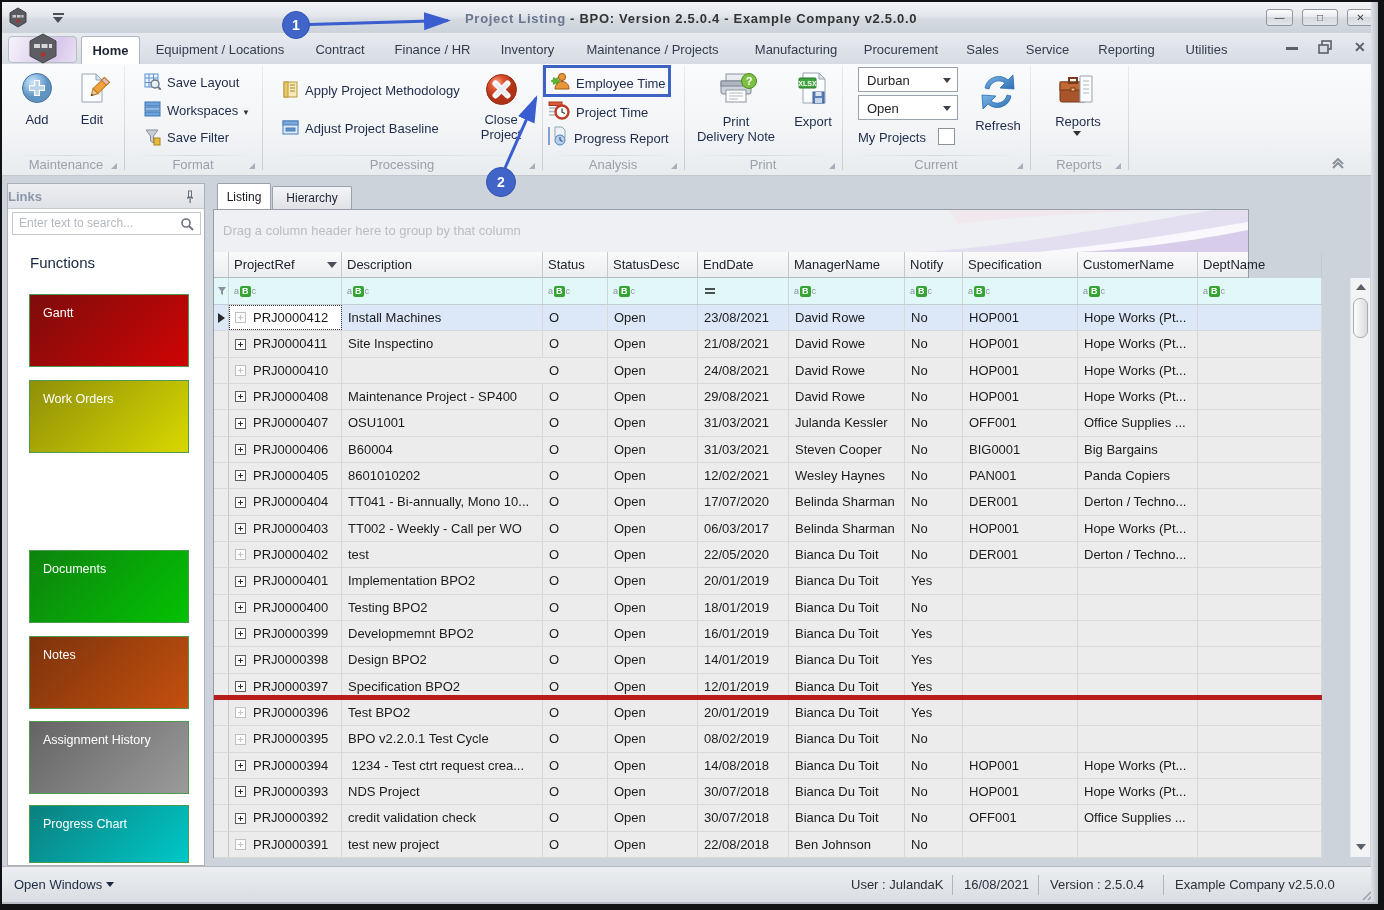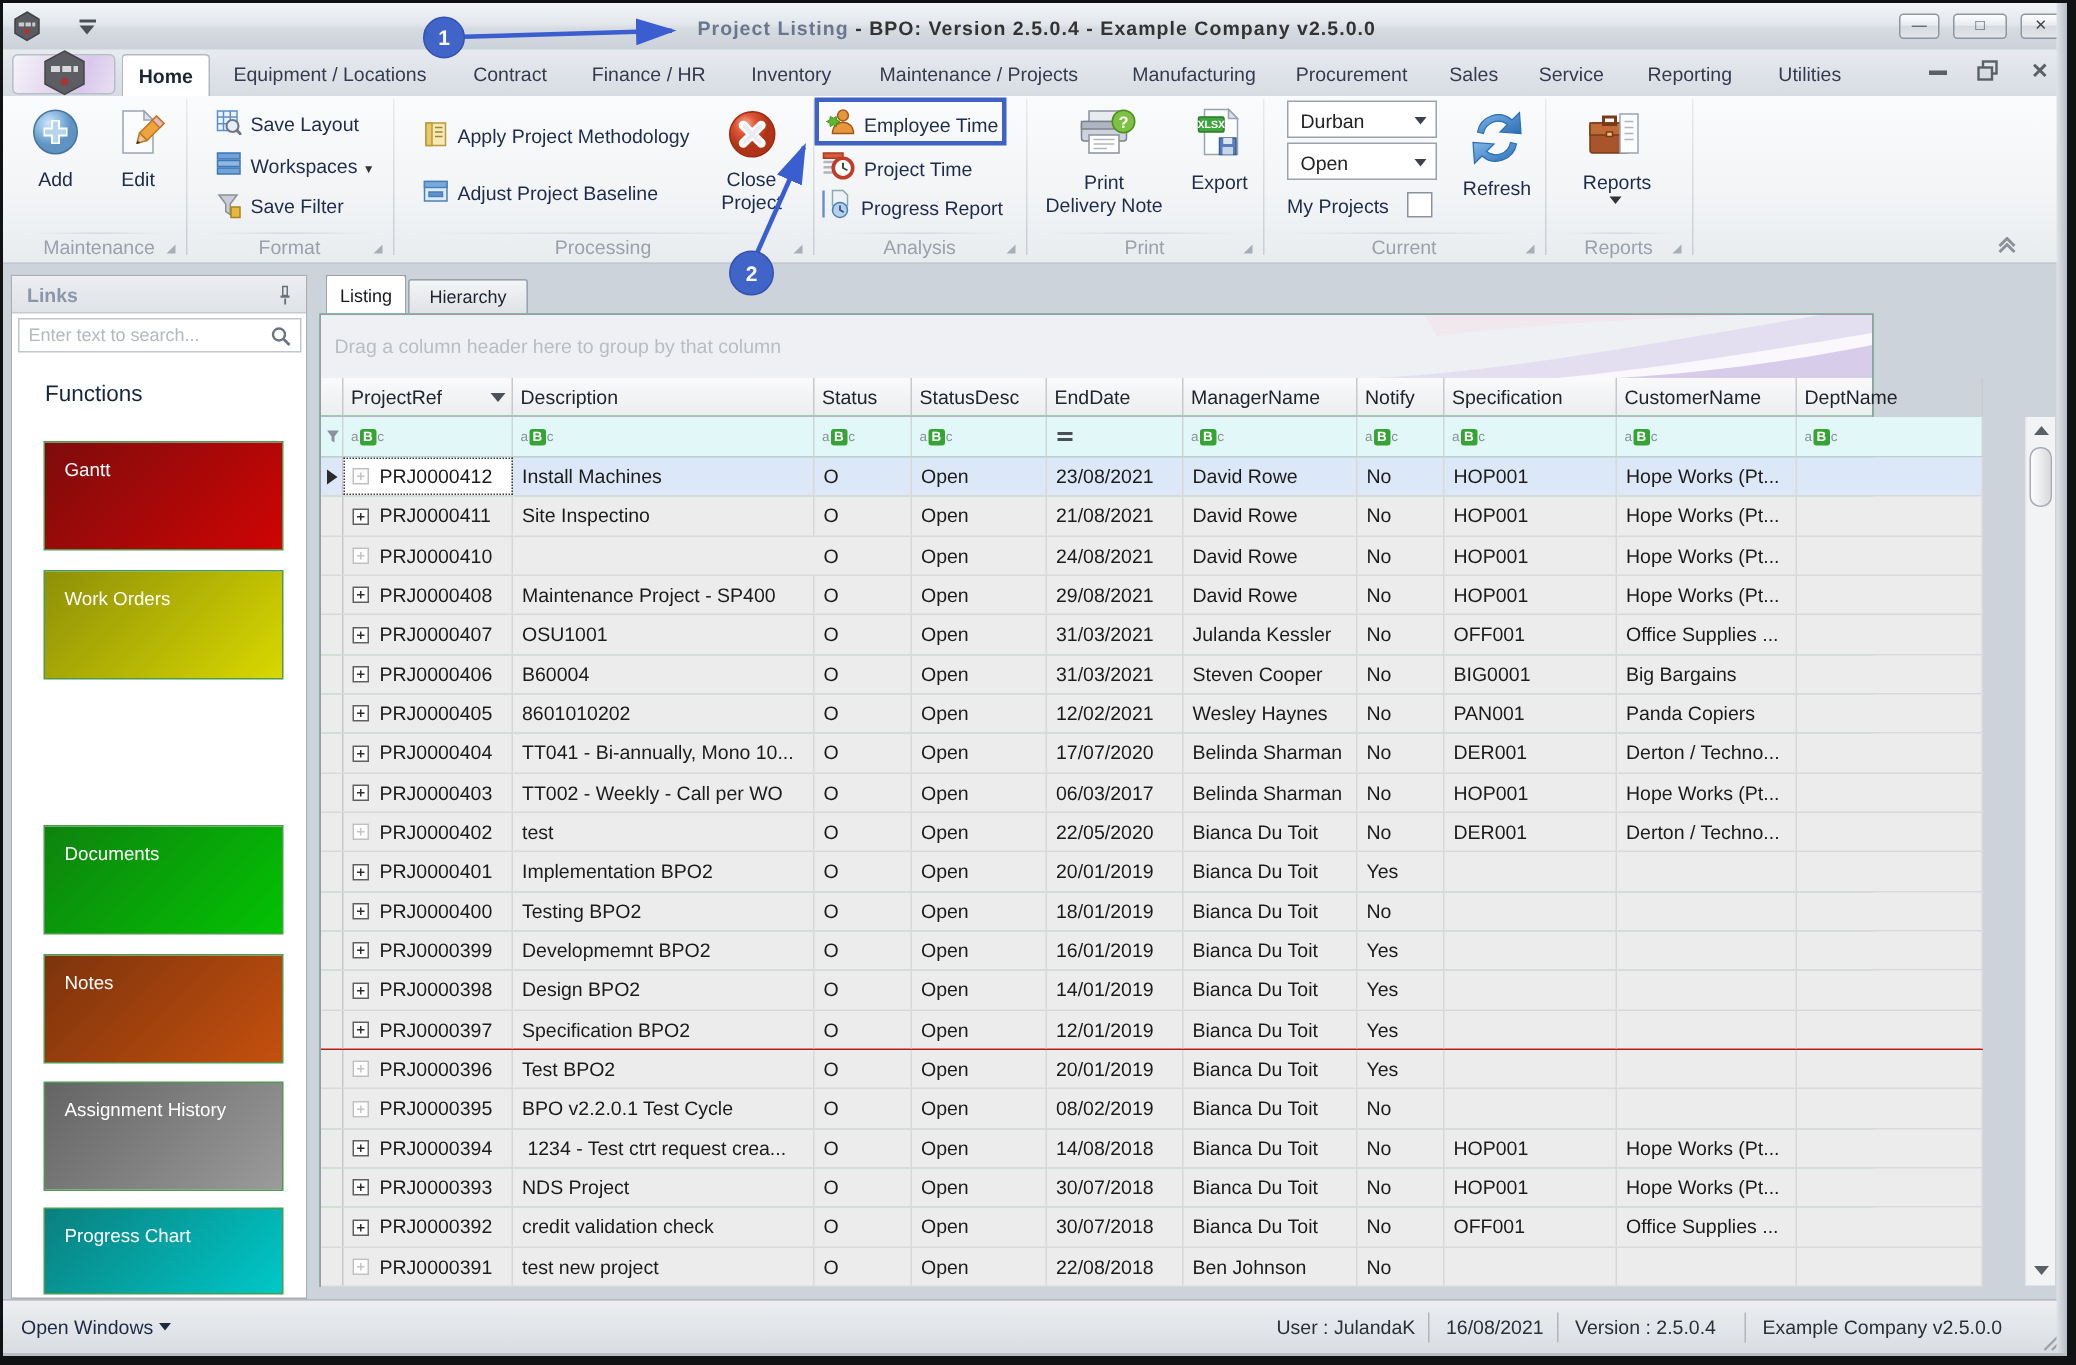--- a/index.html
+++ b/index.html
@@ -17,21 +17,21 @@
 #ribbon{position:absolute;left:0;top:64px;width:100%;height:112px;
   background:linear-gradient(#fafbfc 0%,#f3f5f7 55%,#e9ecef 100%);border-bottom:1px solid #c3c8cf}
 .gsep{position:absolute;top:66px;height:104px;width:1px;background:linear-gradient(#e8ebee,#c9cdd4)}
 .glabel{position:absolute;top:157px;font-size:13px;color:#9aa1ab;text-align:center;white-space:nowrap}
 .gline{position:absolute;top:155px;height:1px;background:linear-gradient(90deg,#eef0f3,#d5d9de,#eef0f3)}
 .glauncher{position:absolute;top:162px;width:8px;height:8px}
 .biglabel{position:absolute;font-size:13px;color:#1e2b4a;text-align:center;white-space:nowrap}
 .smallitem{position:absolute;font-size:13px;color:#1e2b4a;white-space:nowrap}
 #sidebar{position:absolute;left:7px;top:183px;width:198px;height:683px;background:#fff;border:1px solid #a9b0ba}
 #links-hd{position:absolute;left:0;top:0;width:100%;height:25px;background:linear-gradient(#eceef1,#dfe2e7);
-  border-bottom:1px solid #c6cad1;color:#8c96aa;font-weight:bold;font-size:13px;line-height:25px;padding-left:10px}
+  border-bottom:1px solid #c6cad1;color:#8c96aa;font-weight:bold;font-size:13px;line-height:25px;}
 #searchbox{position:absolute;left:4px;top:28px;width:189px;height:23px;background:#fff;border:1px solid #c2c6cd;
   color:#b4b8bf;font-size:12px;line-height:21px;padding-left:6px}
 #functions{position:absolute;left:22px;top:70px;font-size:15px;font-weight:normal;color:#16253f}
 .fbtn{position:absolute;left:21px;width:160px;height:73px;border:1px solid #4e9a4e;color:#fff;font-size:12.5px}
 .fbtn span{position:absolute;left:13px;top:11px}
 .gtab{position:absolute;font-size:12px;text-align:center}
 #grid{position:absolute;left:213px;top:209px;width:1036px;height:649px;background:#22c55e;border:1px solid #979da6}
 #groupband{position:absolute;left:0;top:0;width:100%;height:42px;background:#eef0f3;overflow:hidden}
 #dragtext{position:absolute;left:9px;top:13px;font-size:13px;color:#b9bdc4}
 #hdrrow{position:absolute;left:0;top:42px;width:100%;height:26px;background:linear-gradient(#fafafb,#ebedef);border-bottom:1px solid #b6bac0}
@@ -597,21 +597,21 @@
       <div class="cell" style="left:128px;width:201px;line-height:26.33px">Design BPO2</div>
       <div class="cell" style="left:329px;width:65px;line-height:26.33px">O</div>
       <div class="cell" style="left:394px;width:90px;line-height:26.33px">Open</div>
       <div class="cell" style="left:484px;width:91px;line-height:26.33px">14/01/2019</div>
       <div class="cell" style="left:575px;width:116px;line-height:26.33px">Bianca Du Toit</div>
       <div class="cell" style="left:691px;width:58px;line-height:26.33px">Yes</div>
       <div class="cell" style="left:749px;width:115px;line-height:26.33px"></div>
       <div class="cell" style="left:864px;width:120px;line-height:26.33px"></div>
       <div class="cell" style="left:984px;width:124px;line-height:26.33px"></div>
     </div>
-    <div class="row" style="top:463.66px;height:26.33px;background:#ececec;border-bottom:1px solid #b91c1c">
+    <div class="row" style="top:463.66px;height:26.33px;background:#ececec;border-bottom:5px solid #b91c1c">
       <div class="cell" style="left:0;width:15px;border-right:1px solid #c4c8cc;padding:0"></div>
       <div class="cell" style="left:15px;width:113px;line-height:26.33px;padding-left:0"><span class="exp" style="top:7.2px">
           <i></i>
           <u></u>
         </span><span style="padding-left:24px">PRJ0000397</span></div>
       <div class="cell" style="left:128px;width:201px;line-height:26.33px">Specification BPO2</div>
       <div class="cell" style="left:329px;width:65px;line-height:26.33px">O</div>
       <div class="cell" style="left:394px;width:90px;line-height:26.33px">Open</div>
       <div class="cell" style="left:484px;width:91px;line-height:26.33px">12/01/2019</div>
       <div class="cell" style="left:575px;width:116px;line-height:26.33px">Bianca Du Toit</div>

